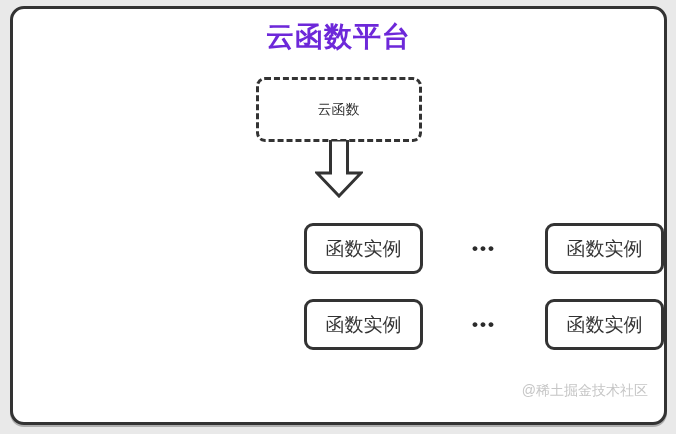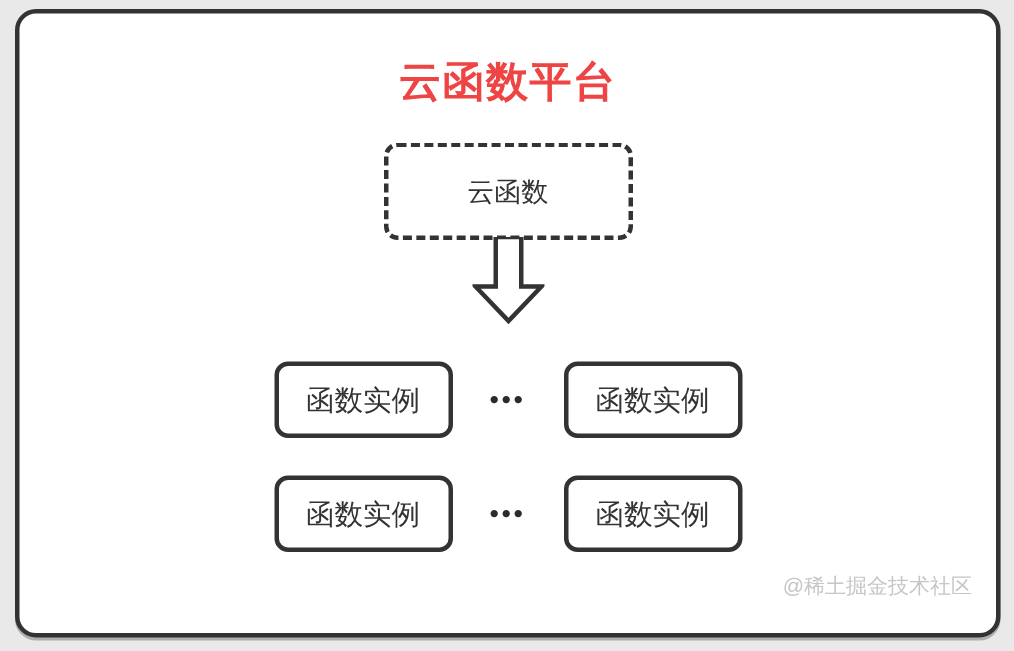--- a/index.html
+++ b/index.html
@@ -12,56 +12,56 @@
   .card {
     position: absolute;
     left: 10px; top: 6px;
     width: 657px; height: 419px;
     background: #ffffff;
     border: 3px solid #333333;
     border-radius: 14px;
     box-shadow: 0 2px 0 rgba(0,0,0,0.25);
   }
   .title {
-    margin-top: 27px;
+    margin-top: 9px;
     text-align: center;
     font-size: 28px;
     font-weight: bold;
-    color: #ef4444;
+    color: #6d28d9;
     letter-spacing: 1px;
   }
   .cloud-box {
     width: 166px; height: 65px;
     margin: 21px auto 0 auto;
     border: 3px dashed #333333;
     border-radius: 9px;
     display: flex;
     align-items: center;
     justify-content: center;
-    font-size: 18px;
+    font-size: 14px;
     color: #333333;
     background: #ffffff;
   }
   .arrow-wrap {
     display: flex;
     justify-content: center;
     margin-top: -2px;
     height: 58px;
   }
   .rows {
     margin-top: 25px;
     display: flex;
     flex-direction: column;
     gap: 25px;
   }
   .row {
     display: flex;
     align-items: center;
-    justify-content: center;
-    gap: 16px;
+    justify-content: flex-end;
+    gap: 40px;
   }
   .instance-box {
     width: 119px; height: 51px;
     border: 3px solid #333333;
     border-radius: 9px;
     display: flex;
     align-items: center;
     justify-content: center;
     font-size: 19px;
     color: #333333;

